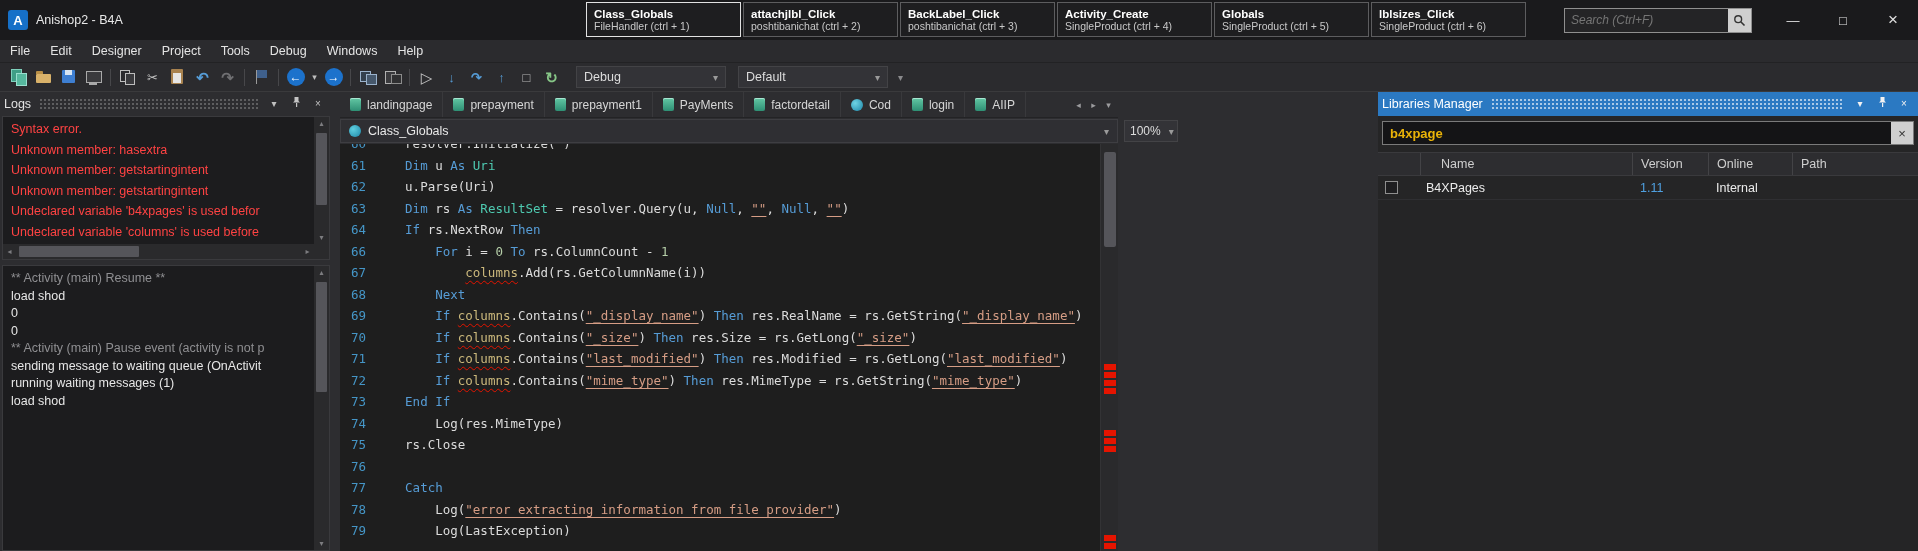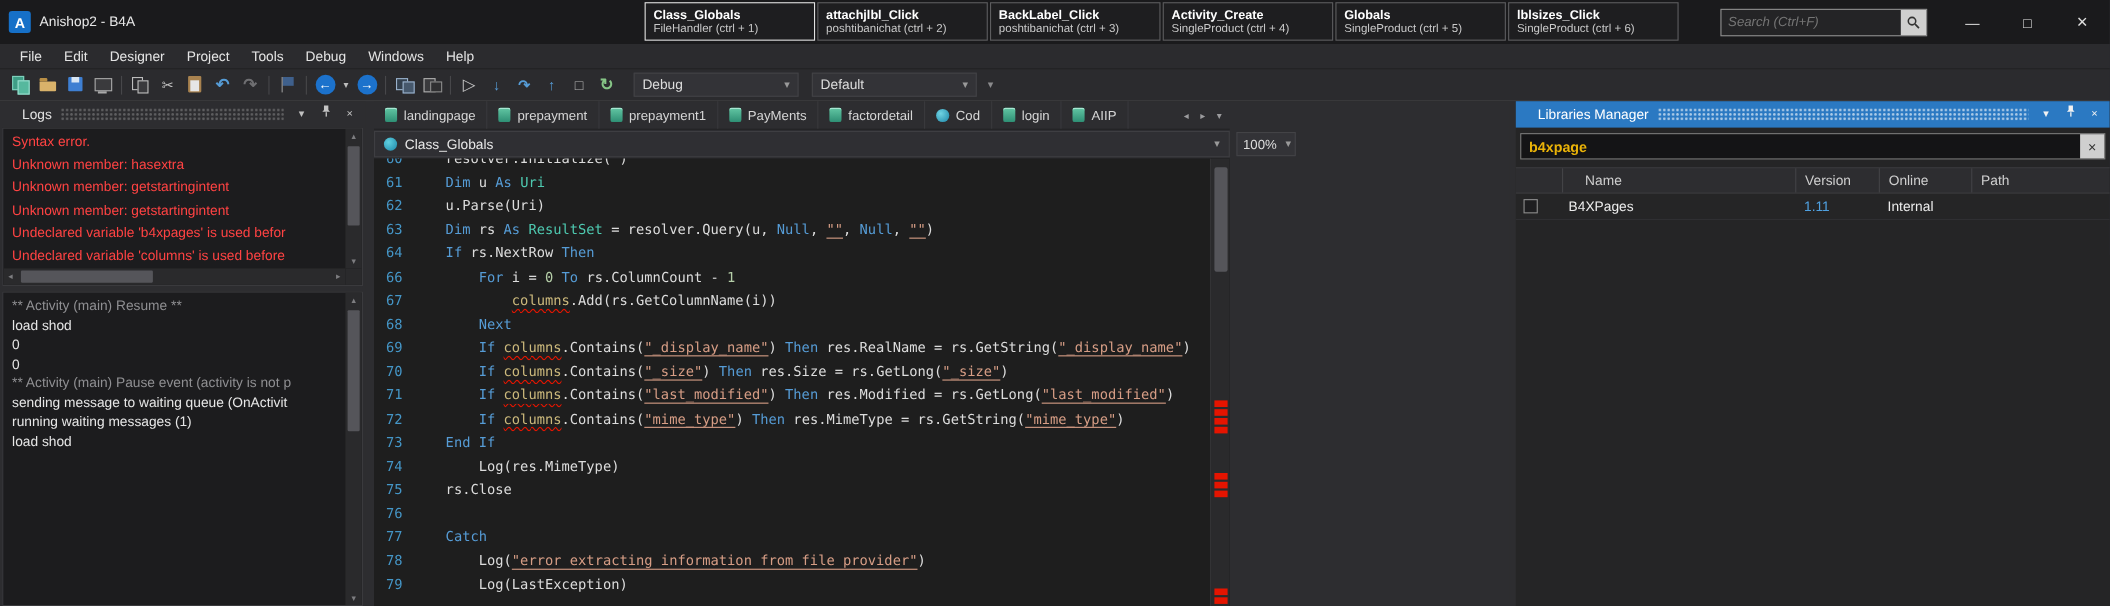--- a/index.html
+++ b/index.html
@@ -17,21 +17,21 @@
   .qt{font-size:11.5px;font-weight:bold;color:#fff;white-space:nowrap;overflow:hidden;}
   .qs{font-size:10.5px;color:#c9c9c9;white-space:nowrap;overflow:hidden;}
   .tb-right{position:absolute;right:0;top:0;height:40px;display:flex;align-items:center;}
   .searchbox{display:flex;align-items:center;border:1px solid #8f8f8f;background:#242426;height:25px;width:188px;margin-right:16px;}
   .searchbox input{flex:1;min-width:0;background:transparent;border:0;outline:none;color:#fca5a5;font-style:italic;font-size:12px;padding:0 6px;font-family:inherit;}
   .sbtn{width:23px;height:23px;background:#cfcfcf;display:flex;align-items:center;justify-content:center;cursor:pointer;flex:none;}
   .wc{width:50px;height:40px;display:flex;align-items:center;justify-content:center;font-size:13px;color:#e0e0e0;cursor:pointer;}
   .wc.close{font-size:17px;}
 
   
-  .menubar{height:22px;background:#2b2b2e;display:flex;align-items:center;padding-left:8px;}
+  .menubar{height:22px;background:#2b2b2e;display:flex;align-items:center;padding-left:0;}
   .mitem{padding:0 10px;font-size:12.5px;color:#e4e4e4;cursor:pointer;white-space:nowrap;}
 
   
   .toolbar{height:30px;background:#2b2b2e;display:flex;align-items:center;border-top:1px solid #222224;border-bottom:1px solid #3a3a3c;}
   .tbicons{display:flex;align-items:center;padding-left:6px;}
   .tbi{width:25px;height:24px;display:flex;align-items:center;justify-content:center;position:relative;color:#c8c8c8;font-size:14px;cursor:pointer;}
   .tbi .g{line-height:1;}
   .k-sep{width:9px;cursor:default;}
   .k-sep::before{content:'';width:1px;height:17px;background:#47474a;display:block;}
   .k-pages::before{content:'';position:absolute;left:5px;top:4px;width:9px;height:11px;background:#3f9e86;border:1px solid #7fd0bc;}
@@ -62,21 +62,21 @@
   .k-stopk{color:#b5b5b5;font-size:13px;}
   .k-resumek{color:#86c586;font-size:15px;font-weight:bold;}
   .combo{height:22px;width:150px;background:#333337;border:1px solid #434346;display:flex;align-items:center;justify-content:space-between;padding:0 7px;font-size:12.5px;color:#ddd;margin-left:12px;cursor:pointer;}
   .cv{color:#9a9a9a;font-size:10px;margin-left:8px;}
   .tbof{margin-left:10px;color:#8a8a8c;font-size:10px;cursor:pointer;}
 
   
   .content{position:absolute;top:92px;left:0;right:0;bottom:0;}
 
   
-  .dockhead{height:24px;display:flex;align-items:center;gap:6px;padding:0 6px 0 20px;font-size:12.5px;color:#e2e2e2;flex:none;}
+  .dockhead{height:24px;display:flex;align-items:center;gap:6px;padding:0 6px 0 4px;font-size:12.5px;color:#e2e2e2;flex:none;}
   .dots{flex:1;height:12px;background-image:radial-gradient(#5e5e60 1px, transparent 1.3px);background-size:4px 4px;margin:0 2px;}
   .dockico{width:16px;text-align:center;color:#c0c0c0;font-size:10px;cursor:pointer;line-height:16px;}
 
   
   .logs{position:absolute;left:0;top:0;width:332px;bottom:0;display:flex;flex-direction:column;background:#2d2d30;}
   .errbox,.msgbox{position:relative;background:#1c1c1e;border:1px solid #3a3a3d;overflow:hidden;margin:0 2px;}
   .errbox{height:144px;flex:none;}
   .msgbox{flex:1;}
   .splitter{height:5px;flex:none;}
   .errlines{position:absolute;left:0;top:2px;right:15px;bottom:15px;overflow:hidden;padding-left:8px;}

